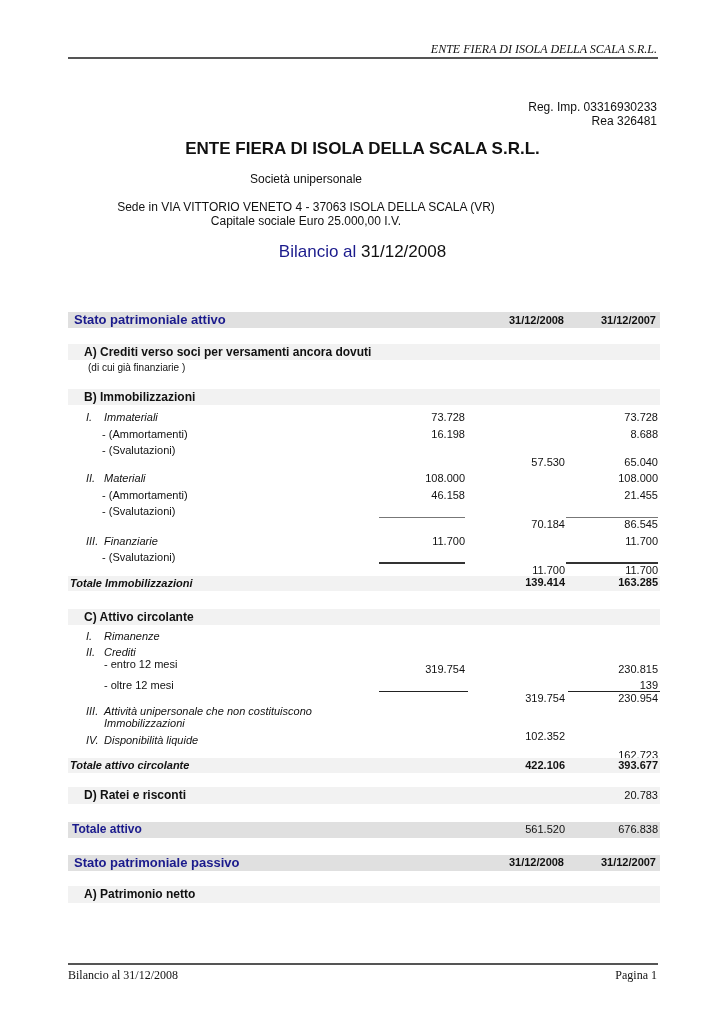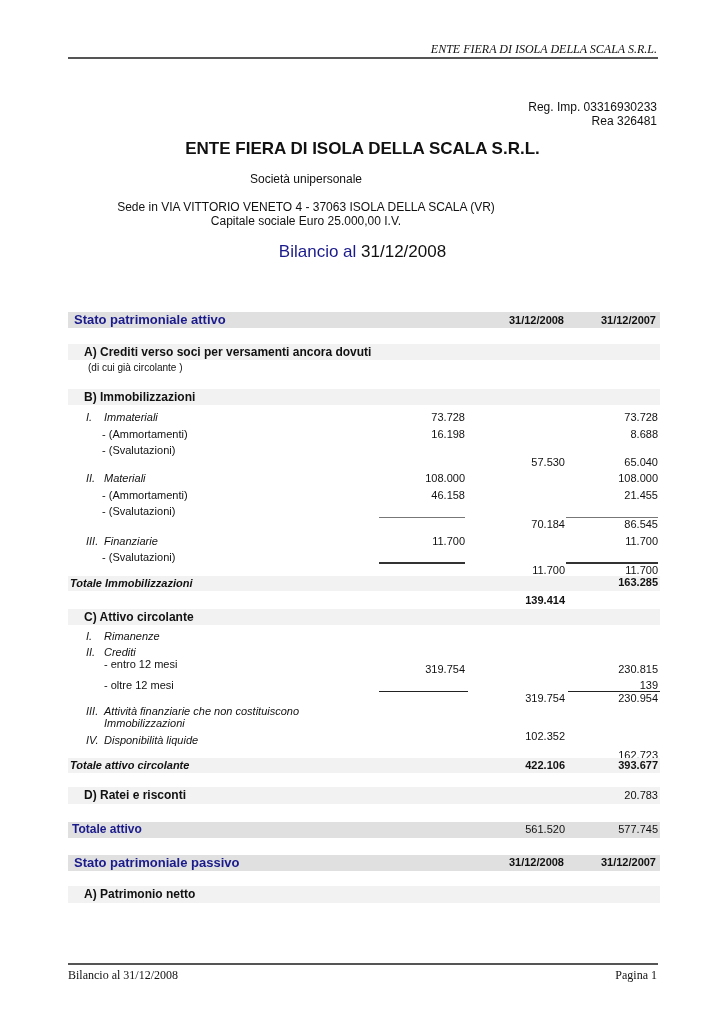--- a/index.html
+++ b/index.html
@@ -51,21 +51,21 @@
   <span>31/12/2008</span>
 </div>
 
 <div class="band dark" style="top:312px;height:16px;"></div>
 <div class="sec-title" style="top:312px;left:74px;">Stato patrimoniale attivo</div>
 <div class="hdr-date" style="top:314px;left:484px;">31/12/2008</div>
 <div class="hdr-date" style="top:314px;left:576px;">31/12/2007</div>
 
 <div class="band light" style="top:344px;height:16px;"></div>
 <div class="sec-head" style="top:345px;">A) Crediti verso soci per versamenti ancora  dovuti</div>
-<div class="lbl" style="top:362px;left:88px;font-size:10px;">(di cui già circolante  )</div>
+<div class="lbl" style="top:362px;left:88px;font-size:10px;">(di cui già finanziarie  )</div>
 
 <div class="band light" style="top:389px;height:16px;"></div>
 <div class="sec-head" style="top:390px;">B) Immobilizzazioni</div>
 
 <div class="lbl it" style="top:411px;left:86px;"><span class="roman">I.</span><span>Immateriali</span></div>
 <div class="num c1" style="top:411px;">73.728</div>
 <div class="num c3" style="top:411px;">73.728</div>
 <div class="lbl" style="top:428px;left:102px;">- (Ammortamenti)</div>
 <div class="num c1" style="top:428px;">16.198</div>
 <div class="num c3" style="top:428px;">8.688</div>
@@ -89,58 +89,58 @@
 <div class="num c1" style="top:535px;">11.700</div>
 <div class="num c3" style="top:535px;">11.700</div>
 <div class="lbl" style="top:551px;left:102px;">- (Svalutazioni)</div>
 <div class="rule t" style="top:562px;left:379px;width:86px;background:#333;"></div>
 <div class="rule t" style="top:562px;left:566px;width:92px;background:#333;"></div>
 <div class="num c2" style="top:564px;">11.700</div>
 <div class="num c3" style="top:564px;">11.700</div>
 
 <div class="band light" style="top:576px;height:15px;"></div>
 <div class="tot-lbl" style="top:577px;">Totale Immobilizzazioni</div>
-<div class="num c2 b" style="top:576px;margin-top:18px;">139.414</div>
+<div class="num c2 b" style="top:576px;">139.414</div>
 <div class="num c3 b" style="top:576px;">163.285</div>
 
 <div class="band light" style="top:609px;height:16px;"></div>
 <div class="sec-head" style="top:610px;">C) Attivo circolante</div>
 
 <div class="lbl it" style="top:630px;left:86px;"><span class="roman">I.</span><span>Rimanenze</span></div>
 <div class="lbl it" style="top:646px;left:86px;"><span class="roman">II.</span><span>Crediti</span></div>
 <div class="lbl" style="top:658px;left:104px;">- entro 12 mesi</div>
 <div class="num c1" style="top:663px;">319.754</div>
 <div class="num c3" style="top:663px;">230.815</div>
 <div class="lbl" style="top:679px;left:104px;">- oltre 12 mesi</div>
 <div class="num c3" style="top:679px;">139</div>
 <div class="rule" style="top:691px;left:379px;width:89px;"></div>
 <div class="rule" style="top:691px;left:568px;width:92px;"></div>
 <div class="num c2" style="top:692px;">319.754</div>
 <div class="num c3" style="top:692px;">230.954</div>
 
-<div class="lbl it" style="top:705px;left:86px;"><span class="roman">III.</span><span>Attività finanziarie che non costituiscono</span></div>
+<div class="lbl it" style="top:705px;left:86px;"><span class="roman">III.</span><span>Attività unipersonale che non costituiscono</span></div>
 <div class="lbl it" style="top:717px;left:104px;">Immobilizzazioni</div>
 
 <div class="lbl it" style="top:734px;left:86px;"><span class="roman">IV.</span><span>Disponibilità liquide</span></div>
 <div class="num c2" style="top:730px;">102.352</div>
 <div class="num c3" style="top:749px;">162.723</div>
 
 <div class="band light" style="top:758px;height:15px;"></div>
 <div class="tot-lbl" style="top:759px;">Totale attivo circolante</div>
 <div class="num c2 b" style="top:759px;">422.106</div>
 <div class="num c3 b" style="top:759px;">393.677</div>
 
 <div class="band light" style="top:787px;height:17px;"></div>
 <div class="sec-head" style="top:788px;">D) Ratei e risconti</div>
 <div class="num c3" style="top:789px;">20.783</div>
 
 <div class="band dark" style="top:822px;height:16px;"></div>
 <div class="sec-title" style="top:822px;left:72px;font-size:12px;">Totale attivo</div>
 <div class="num c2" style="top:823px;">561.520</div>
-<div class="num c3" style="top:823px;">577.745</div>
+<div class="num c3" style="top:823px;">676.838</div>
 
 <div class="band dark" style="top:855px;height:16px;"></div>
 <div class="sec-title" style="top:855px;left:74px;">Stato patrimoniale passivo</div>
 <div class="hdr-date" style="top:856px;left:484px;">31/12/2008</div>
 <div class="hdr-date" style="top:856px;left:576px;">31/12/2007</div>
 
 <div class="band light" style="top:886px;height:17px;"></div>
 <div class="sec-head" style="top:887px;text-align:right;">A) Patrimonio netto</div>
 
 <div class="abs footer-rule"></div>

